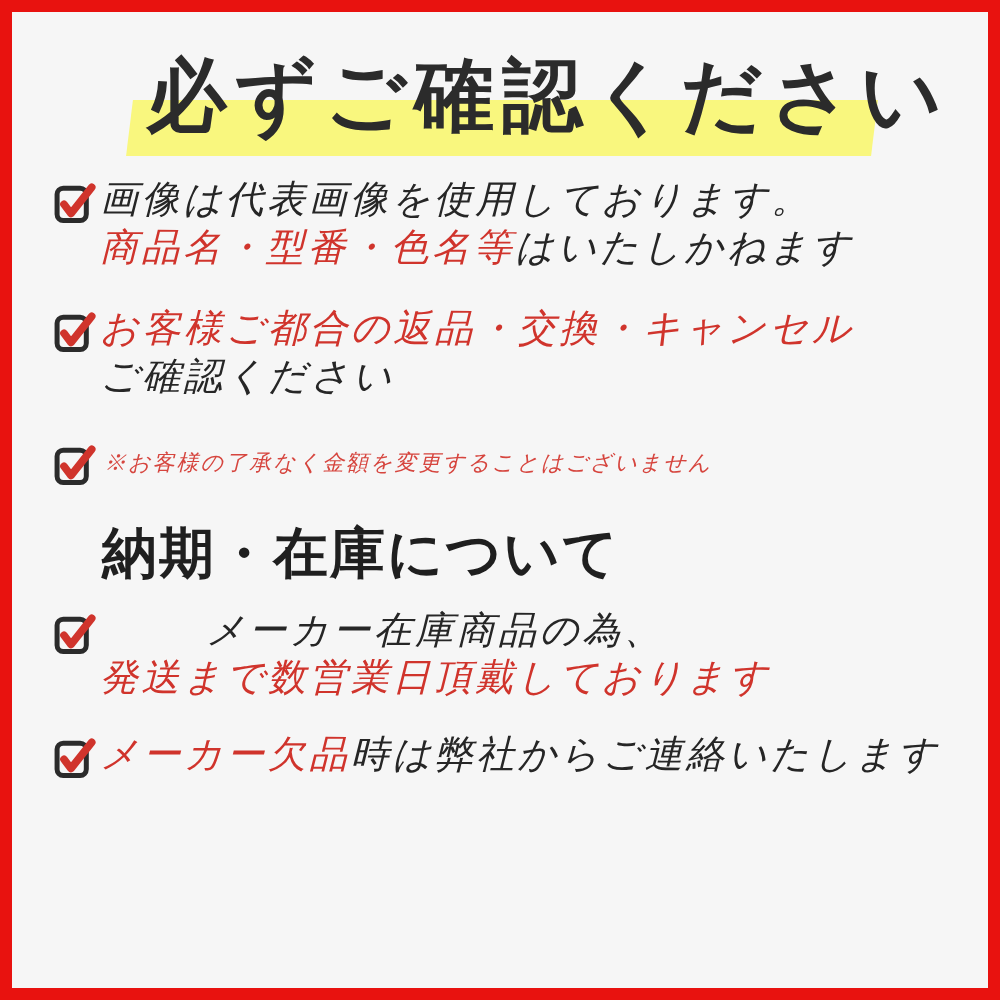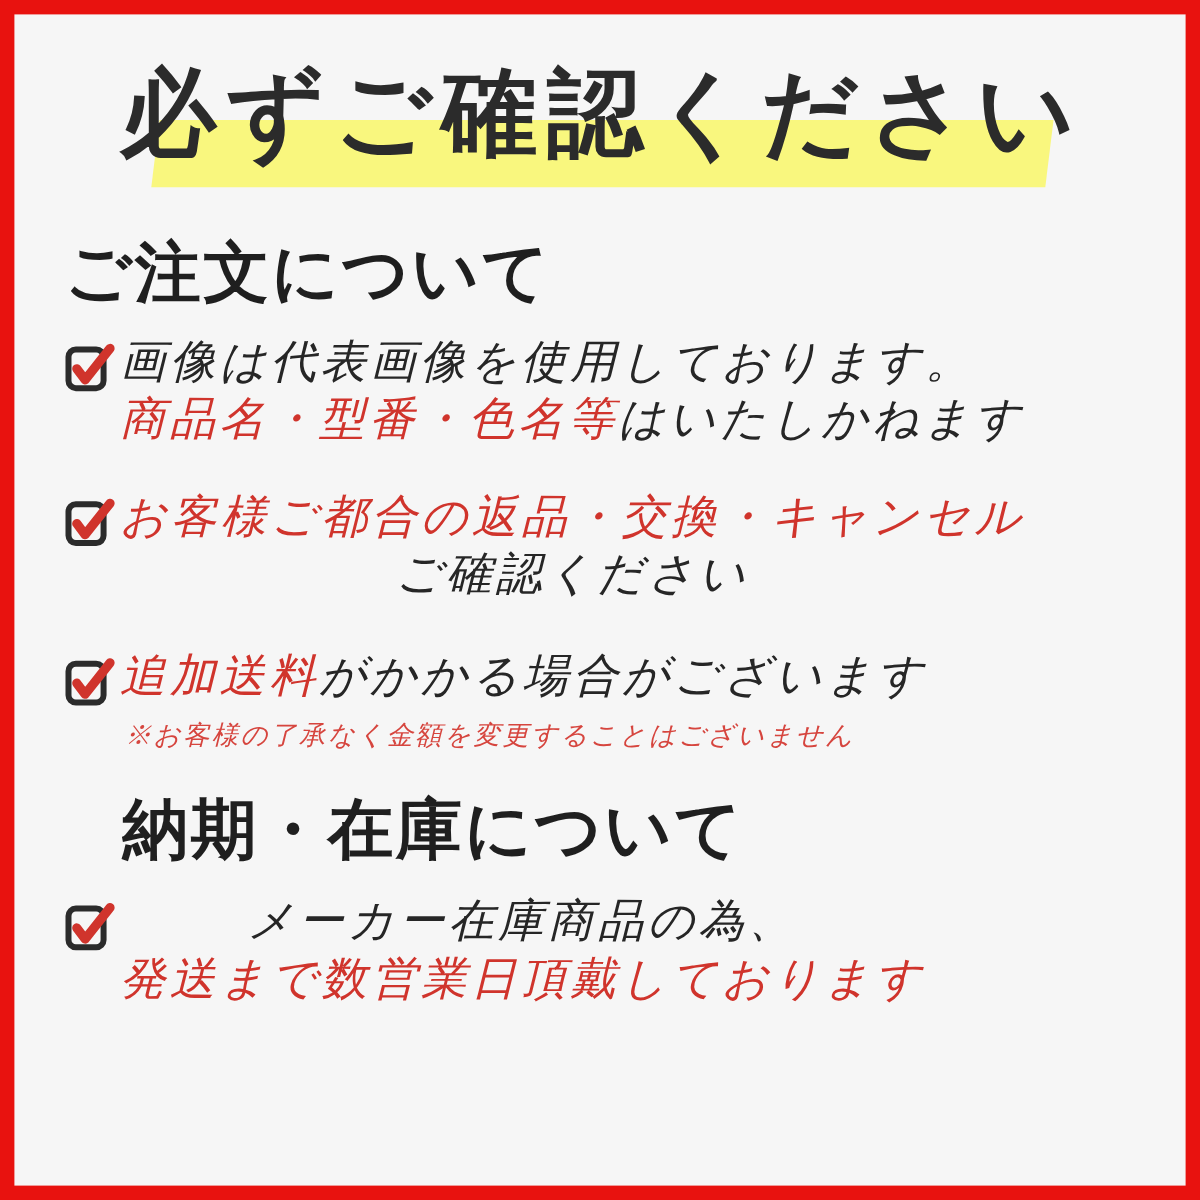--- a/index.html
+++ b/index.html
@@ -23,21 +23,21 @@
     height: 1000px;
     background: var(--background);
     border: 12px solid var(--border-red);
     padding: 26px 38px 0 42px;
     overflow: hidden;
   }
   .title-wrap {
     position: relative;
     height: 112px;
     margin-top: 10px;
-    text-align: center;
+    text-align: right;
   }
   .title-highlight {
     position: absolute;
     left: 50%;
     top: 52px;
     width: 745px;
     height: 56px;
     background: var(--highlight-yellow);
     transform: translateX(-50%) skewX(-7deg);
     z-index: 0;
@@ -64,21 +64,21 @@
   }
   #heading-order { margin-top: 34px; }
   #heading-delivery { margin-top: 30px; margin-left: 48px; }
   .item {
     display: flex;
     align-items: flex-start;
     gap: 6px;
     font-style: italic;
   }
   .item-1 { margin-top: 16px; }
-  .item-2 { margin-top: 36px; text-align: center; }
+  .item-2 { margin-top: 36px; }
   .item-3 { margin-top: 40px; }
   .item-4 { margin-top: 18px; text-align: center; }
   .item-5 { margin-top: 32px; }
   .cb {
     flex: 0 0 40px;
     width: 40px;
     height: 52px;
     margin-top: 0;
   }
   .cb svg { display: block; overflow: visible; }
@@ -111,21 +111,20 @@
 </head>
 <body>
 
 <div class="frame">
 
   <div class="title-wrap">
     <div class="title-highlight"></div>
     <h1 class="title-text">必ずご確認ください</h1>
   </div>
 
-  <h2 class="section-heading" id="heading-order">ご注文について</h2>
 
   <div class="item item-1">
     <span class="cb">
       <svg width="40" height="52" viewBox="0 0 52 56" fill="none" xmlns="http://www.w3.org/2000/svg">
         <rect x="4" y="10" width="38" height="42" rx="8" stroke="#2b2b2b" stroke-width="6.5" fill="none"></rect>
         <polyline points="13,31 22,43 49,9" stroke="#d0342c" stroke-width="10" fill="none" stroke-linecap="round" stroke-linejoin="round"></polyline>
       </svg>
     </span>
     <div class="lines">
       <p class="line"><span class="seg-black">画像は代表画像を使用しております。</span></p>
@@ -147,34 +146,44 @@
   </div>
 
   <div class="item item-3">
     <span class="cb">
       <svg width="40" height="52" viewBox="0 0 52 56" fill="none" xmlns="http://www.w3.org/2000/svg">
         <rect x="4" y="10" width="38" height="42" rx="8" stroke="#2b2b2b" stroke-width="6.5" fill="none"></rect>
         <polyline points="13,31 22,43 49,9" stroke="#d0342c" stroke-width="10" fill="none" stroke-linecap="round" stroke-linejoin="round"></polyline>
       </svg>
     </span>
     <div class="lines">
-      <p class="line"><span class="seg-red">追加送料</span><span class="seg-black">がかかる場合がございます</span></p>
       <p class="note">※お客様の了承なく金額を変更することはございません</p>
     </div>
   </div>
 
   <h2 class="section-heading" id="heading-delivery">納期・在庫について</h2>
 
   <div class="item item-4">
     <span class="cb">
       <svg width="40" height="52" viewBox="0 0 52 56" fill="none" xmlns="http://www.w3.org/2000/svg">
         <rect x="4" y="10" width="38" height="42" rx="8" stroke="#2b2b2b" stroke-width="6.5" fill="none"></rect>
         <polyline points="13,31 22,43 49,9" stroke="#d0342c" stroke-width="10" fill="none" stroke-linecap="round" stroke-linejoin="round"></polyline>
       </svg>
     </span>
     <div class="lines">
       <p class="line"><span class="seg-black">メーカー在庫商品の為、</span></p>
       <p class="line"><span class="seg-red">発送まで数営業日頂戴しております</span></p>
     </div>
   </div>
 
+  <div class="item item-5">
+    <span class="cb">
+      <svg width="40" height="52" viewBox="0 0 52 56" fill="none" xmlns="http://www.w3.org/2000/svg">
+        <rect x="4" y="10" width="38" height="42" rx="8" stroke="#2b2b2b" stroke-width="6.5" fill="none"></rect>
+        <polyline points="13,31 22,43 49,9" stroke="#d0342c" stroke-width="10" fill="none" stroke-linecap="round" stroke-linejoin="round"></polyline>
+      </svg>
+    </span>
+    <div class="lines">
+      <p class="line"><span class="seg-red">メーカー欠品</span><span class="seg-black">時は弊社からご連絡いたします</span></p>
+    </div>
+  </div>
 
 </div>
 
 </body></html>

